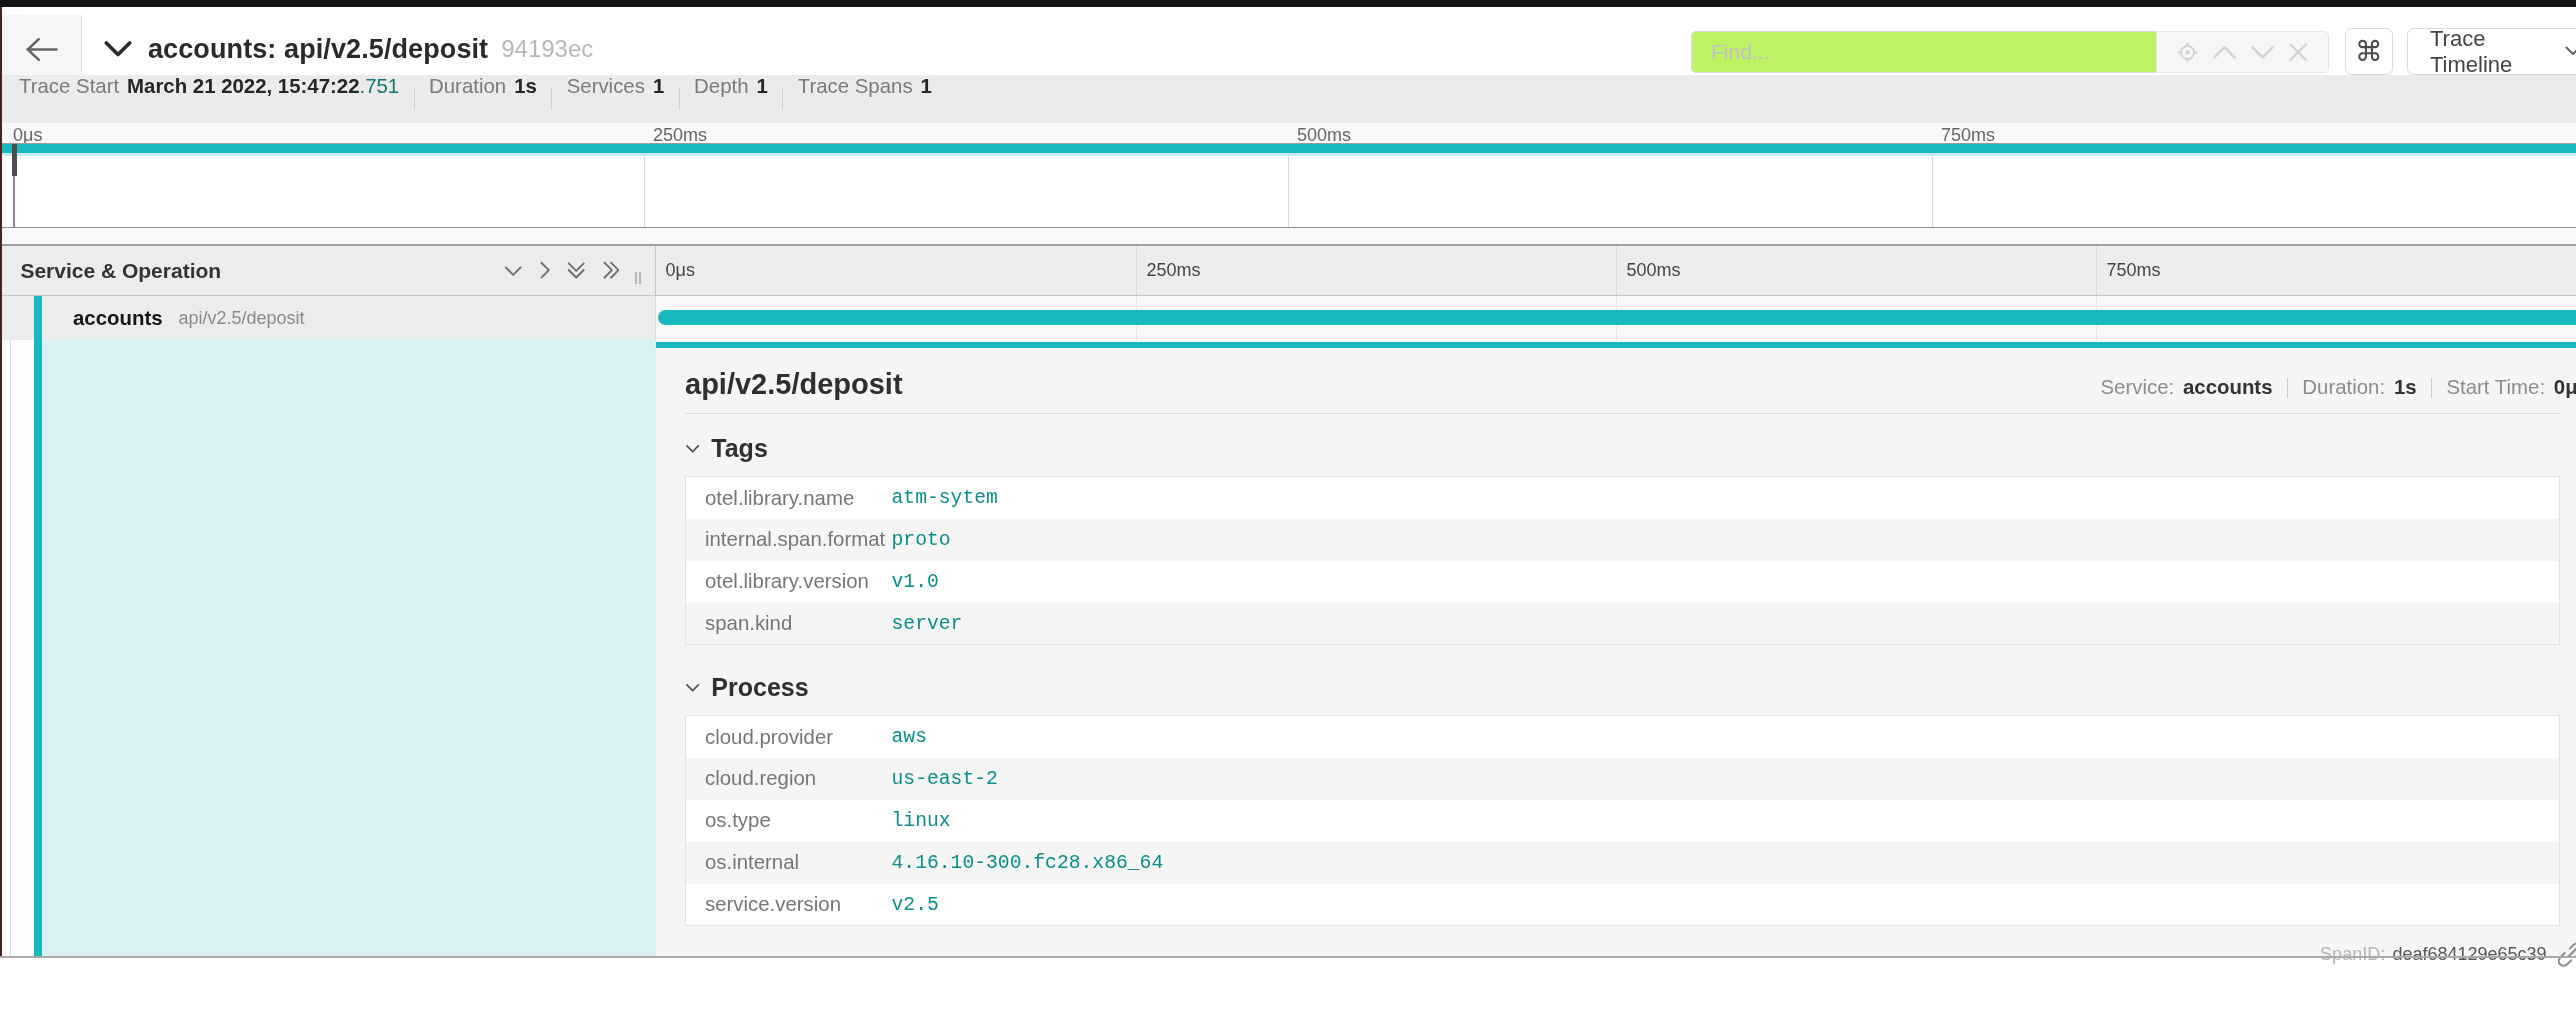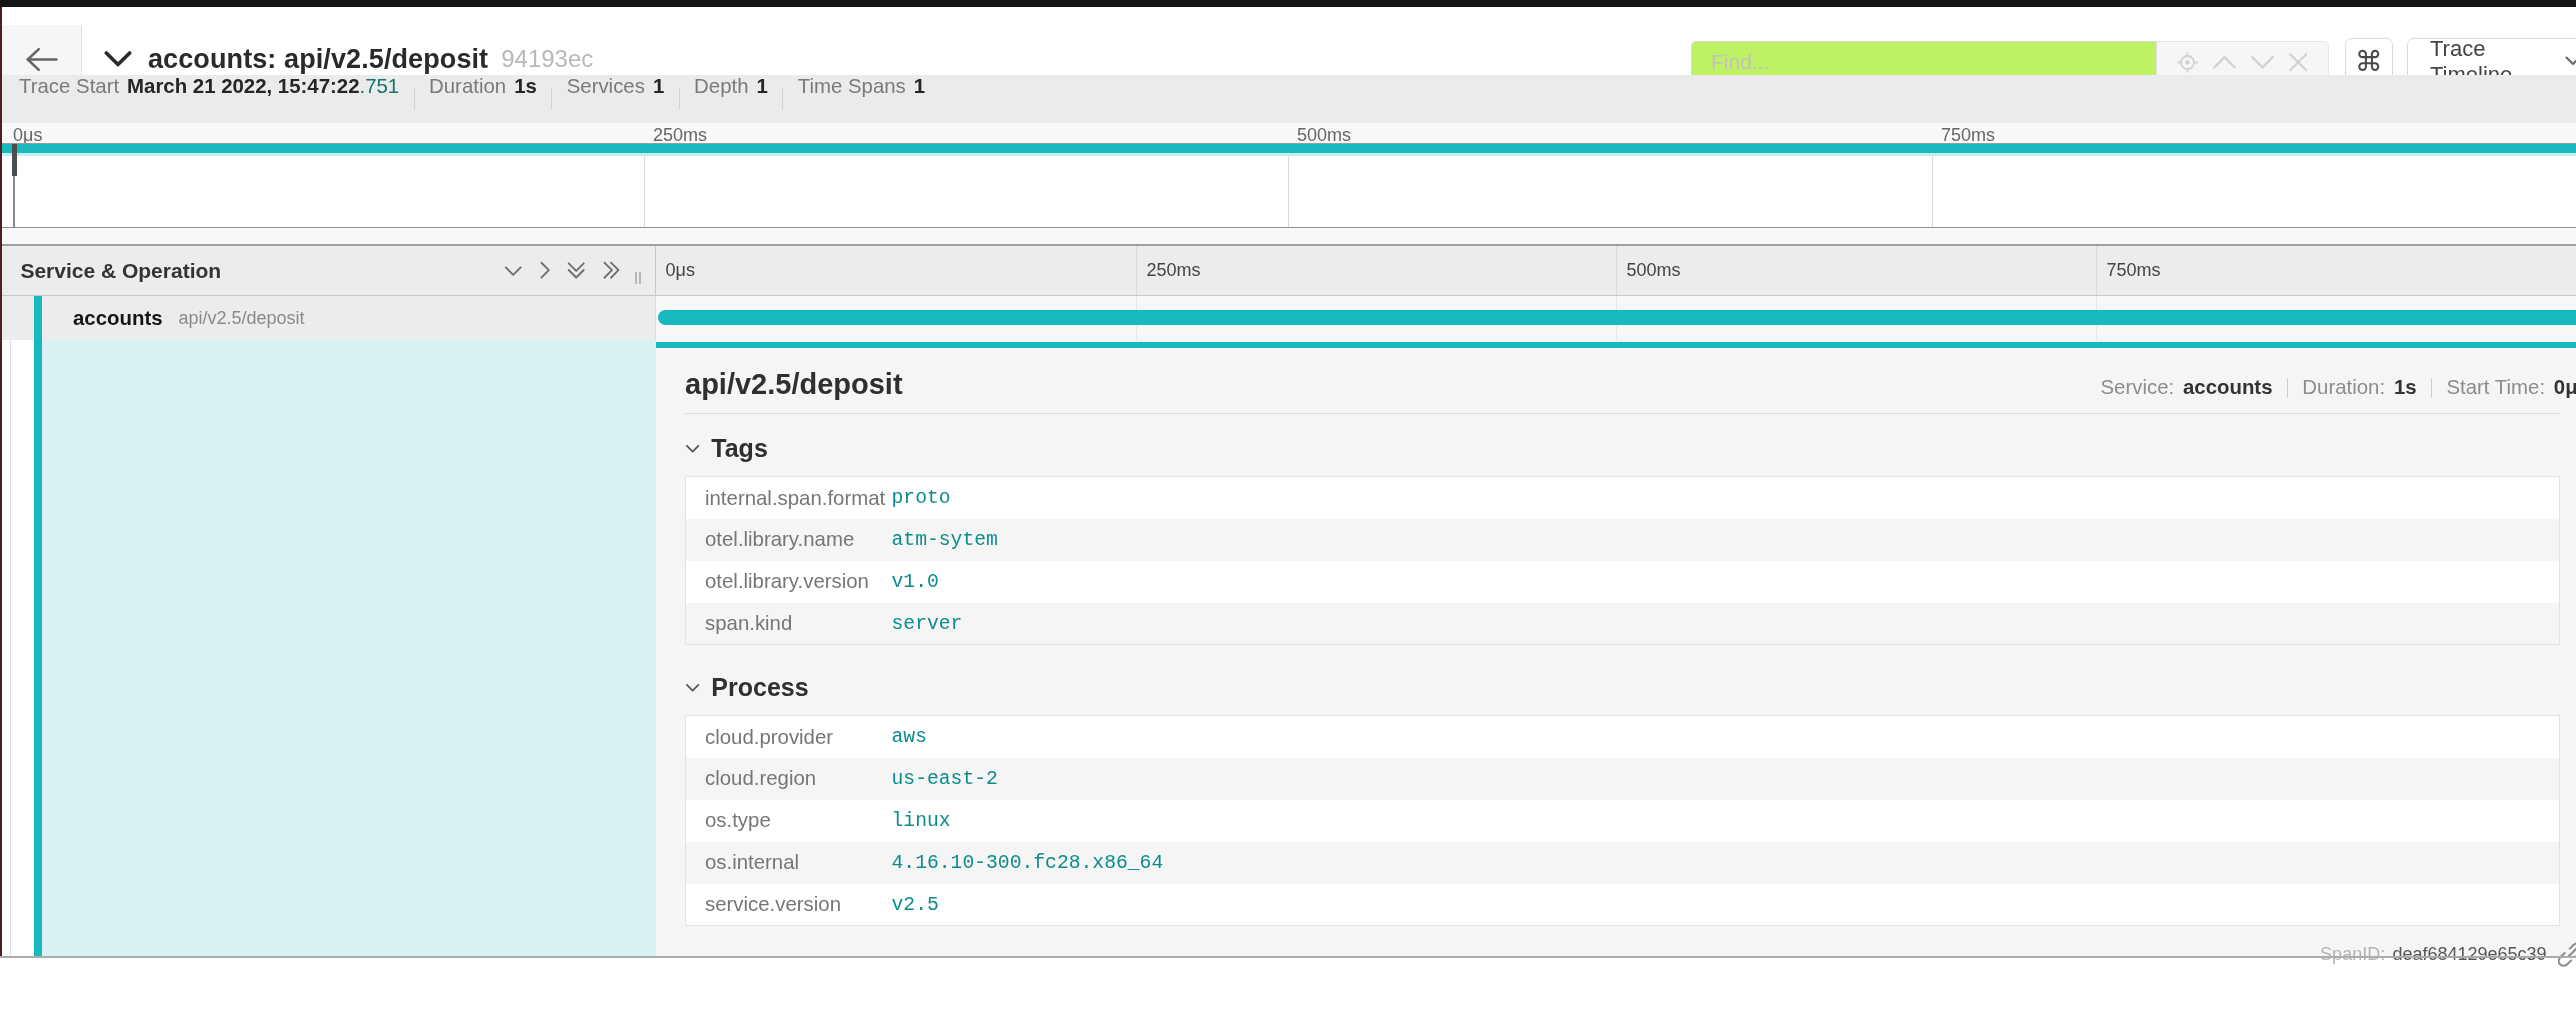--- a/index.html
+++ b/index.html
@@ -10,21 +10,21 @@
   *{box-sizing:border-box;margin:0;padding:0;}
   html,body{background:#fff;}
   body{font-family:"Liberation Sans","DejaVu Sans",sans-serif;}
   #screen{position:relative;width:2576px;height:1023px;overflow:hidden;background:#fff;}
 
   
   .topbar{position:absolute;left:0;top:0;width:100%;height:7.3px;background:#141414;}
   .left-edge{position:absolute;left:0;top:7.3px;width:1.5px;height:949px;background:#4d2020;z-index:50;}
 
   
-  .app-header{position:absolute;left:0;top:25px;width:100%;height:60px;background:#fff;}
+  .app-header{position:absolute;left:0;top:15px;width:100%;height:60px;background:#fff;}
   .back-btn{position:absolute;left:0;top:0;width:82px;height:68px;background:#f6f6f6;border-right:0.7px solid #e3e3e3;display:flex;align-items:center;justify-content:center;color:#666;cursor:pointer;}
   .title-wrap{position:absolute;left:104px;top:0;height:68px;display:flex;align-items:center;}
   .title-chevron{color:#2b2b2b;margin-right:16px;display:flex;cursor:pointer;}
   .trace-title{font-size:27px;font-weight:bold;color:#2a2a2a;letter-spacing:0.1px;}
   .trace-id{font-size:24px;color:#b8b8b8;margin-left:13px;font-weight:normal;}
   .find-group{position:absolute;left:1691px;top:16px;height:42px;width:638px;display:flex;}
   .find-input{flex:1;height:42px;background:#bef264;border:0.7px solid #d9d9d9;border-right:none;border-radius:5.1px 0 0 5.1px;font-size:21px;color:#555;padding:0 19px;outline:none;font-family:inherit;}
   .find-input::placeholder{color:#c1c1c1;}
   .find-addon{width:173px;background:#f6f6f6;border:0.7px solid #e6e6e6;border-left:0.7px solid #e0e0e0;border-radius:0 5.1px 5.1px 0;display:flex;align-items:center;justify-content:space-around;color:#d2d2d2;padding:0 13px;}
   .find-addon .addon-icon{display:flex;cursor:pointer;}
@@ -189,21 +189,21 @@
       <span class="sum-label">Services</span>
       <span class="sum-value">1</span>
     </span>
     <span class="sum-sep"></span>
     <span class="sum-item">
       <span class="sum-label">Depth</span>
       <span class="sum-value">1</span>
     </span>
     <span class="sum-sep"></span>
     <span class="sum-item">
-      <span class="sum-label">Time Spans</span>
+      <span class="sum-label">Trace Spans</span>
       <span class="sum-value">1</span>
     </span>
   </div>
 
   <div class="minimap">
     <span class="mini-tick" style="left:13px">0μs</span>
     <span class="mini-tick" style="left:653px">250ms</span>
     <span class="mini-tick" style="left:1297px">500ms</span>
     <span class="mini-tick" style="left:1941px">750ms</span>
     <div class="mini-viewport">
@@ -309,26 +309,26 @@
             <span class="sec-chevron">
               <svg width="15.3" height="9.5" viewBox="0 0 21 13" fill="none" stroke="currentColor" stroke-width="2.4" stroke-linejoin="round">
                   <path d="M2 2 L10.5 10.5 L19 2"></path>
                 </svg>
             </span>
             <span class="sec-title">Tags</span>
           </div>
           <table class="kv-table">
             <tbody>
                 <tr>
+              <td class="kv-key">otel.library.name</td>
+              <td class="kv-val">atm-sytem</td>
+            </tr>
+            <tr>
               <td class="kv-key">internal.span.format</td>
               <td class="kv-val">proto</td>
-            </tr>
-            <tr>
-              <td class="kv-key">otel.library.name</td>
-              <td class="kv-val">atm-sytem</td>
             </tr>
             <tr>
               <td class="kv-key">otel.library.version</td>
               <td class="kv-val">v1.0</td>
             </tr>
             <tr>
               <td class="kv-key">span.kind</td>
               <td class="kv-val">server</td>
             </tr>
           </tbody>

